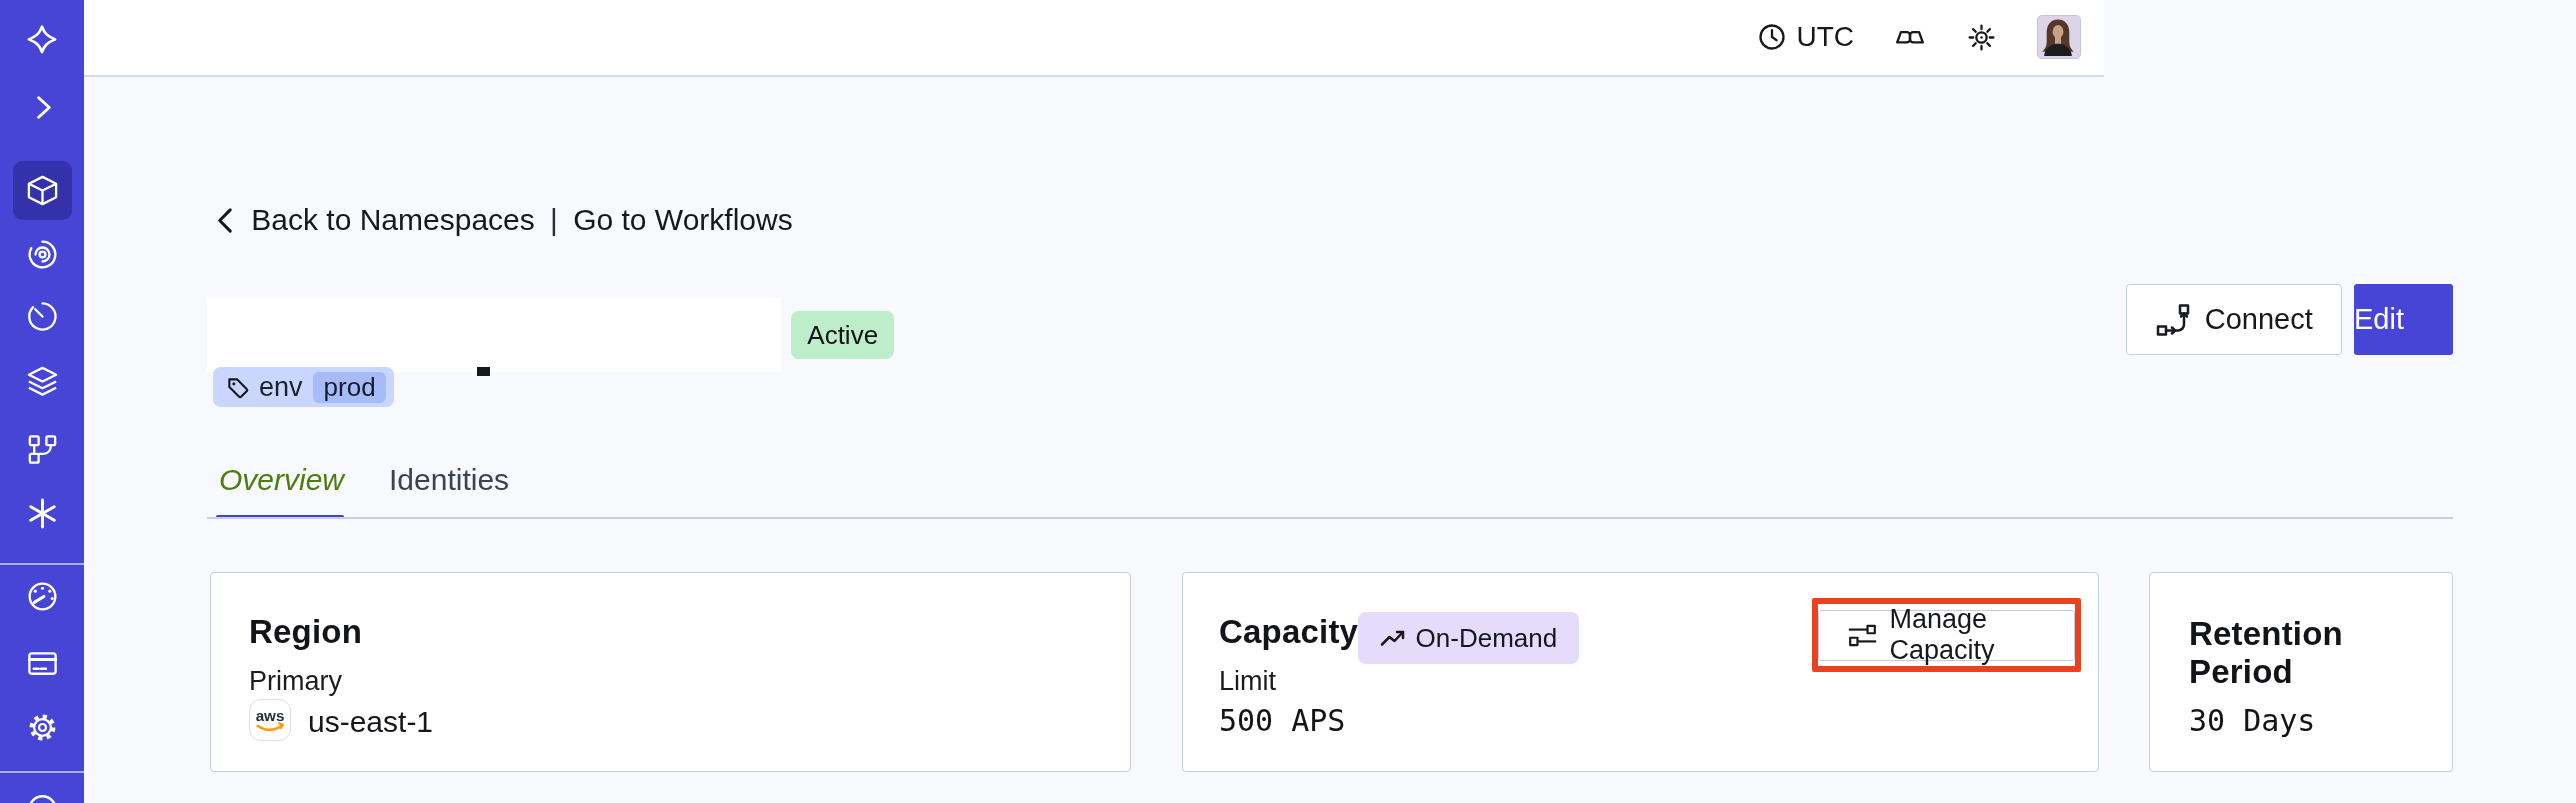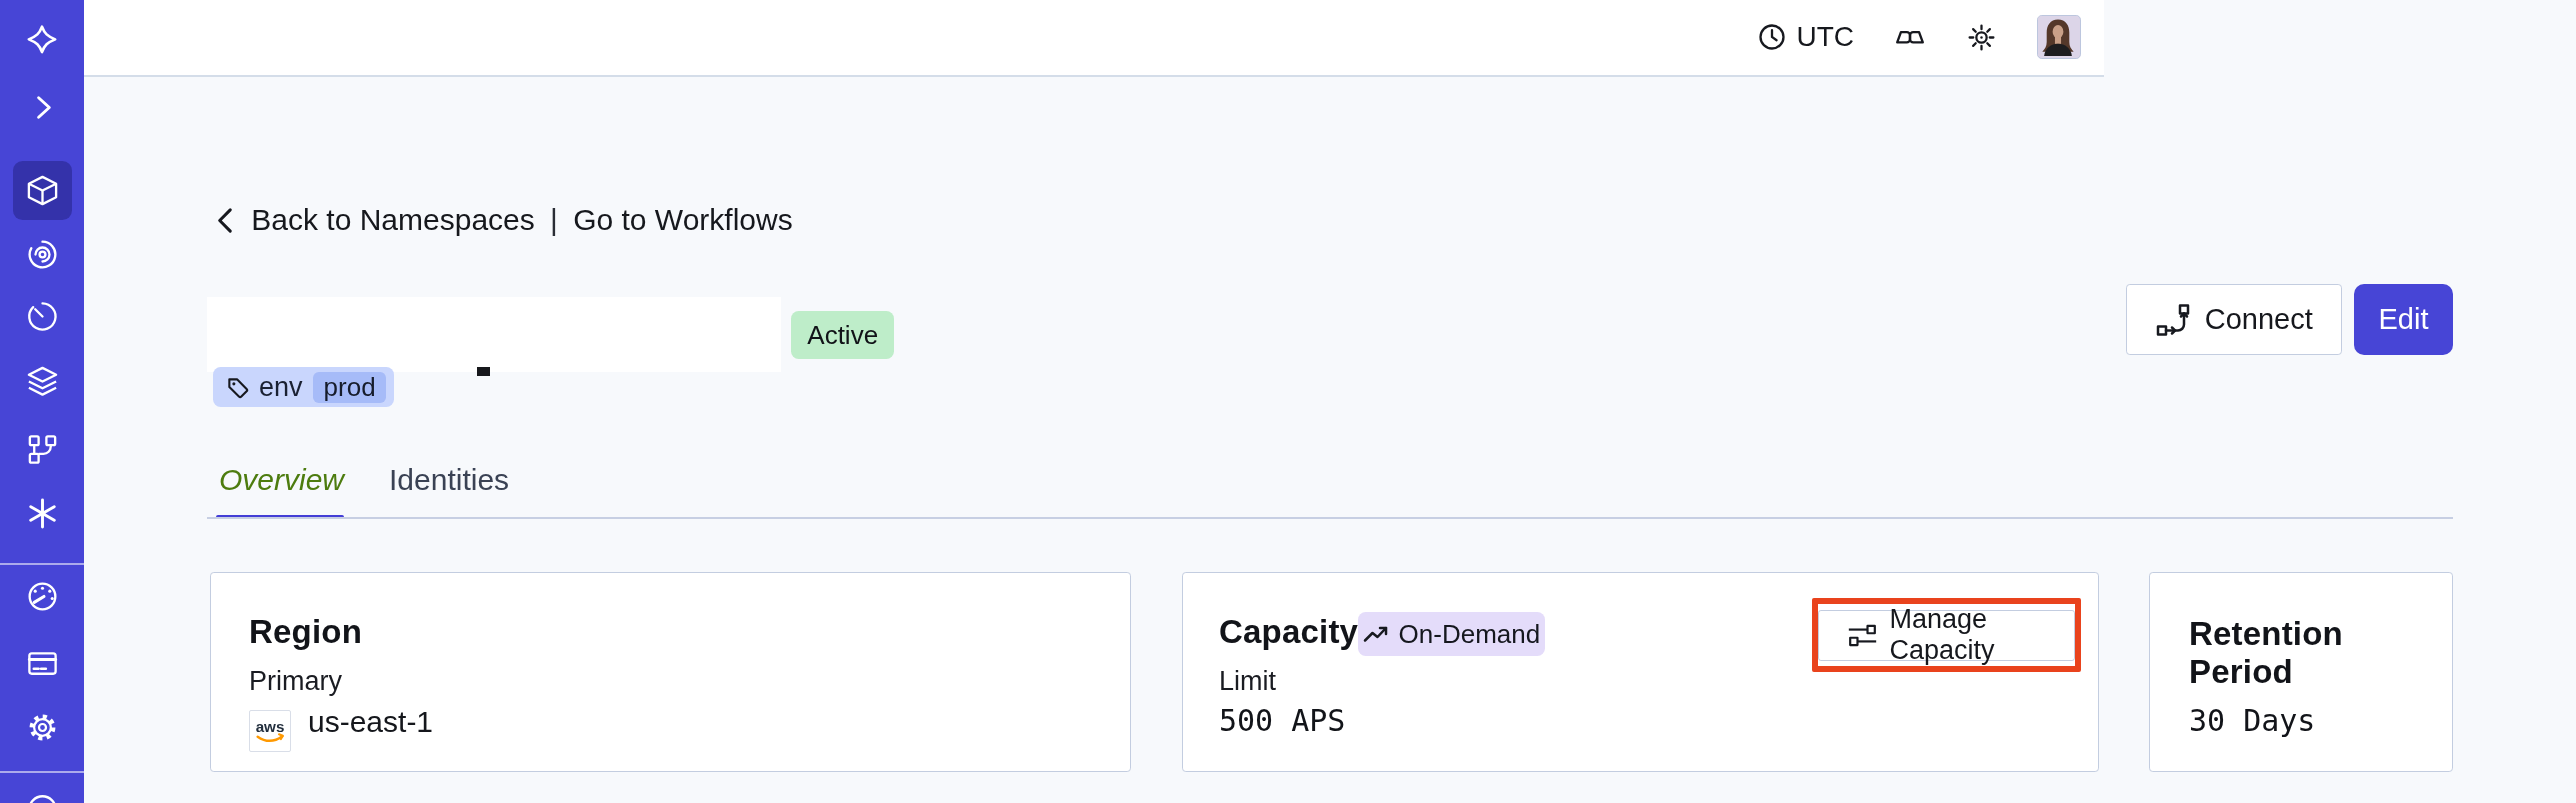--- a/index.html
+++ b/index.html
@@ -30,43 +30,43 @@
   .breadcrumb{position:absolute;left:213px;top:203px;display:flex;align-items:center;gap:15.3px;font-size:30px;font-weight:500;color:var(--text);}
   .crumb-link{cursor:pointer;}
   .crumb-sep{font-weight:400;color:#2A2D35;}
 
   .title-redaction{position:absolute;left:207px;top:297px;width:574px;height:75px;background:#FFFFFF;}
   .title-dot{position:absolute;left:477px;top:367px;width:12.5px;height:8.6px;background:#17181C;}
   .status-badge{position:absolute;left:791px;top:311px;height:48px;display:inline-flex;align-items:center;padding:0 16.3px;background:var(--active_badge_bg);border-radius:7.7px;font-size:26px;color:#111318;}
 
   .btn{display:inline-flex;align-items:center;justify-content:center;gap:13.4px;background:#fff;border:1.9px solid var(--border);border-radius:3.8px;font-size:29px;color:var(--text);cursor:pointer;}
   .connect-btn{position:absolute;left:2126px;top:284px;width:216px;height:71px;}
-  .edit-btn{position:absolute;left:2354px;top:284px;width:99px;height:71px;background:var(--accent);border:none;border-radius:10px;color:#fff;display:inline-flex;align-items:center;justify-content:center;font-size:29px;cursor:pointer;}
+  .edit-btn{position:absolute;left:2354px;top:284px;width:99px;height:71px;background:var(--accent);border:none;border-radius:3px;color:#fff;display:inline-flex;align-items:center;justify-content:flex-start;font-size:29px;cursor:pointer;}
 
   .tag{position:absolute;left:213px;top:367px;height:40px;display:inline-flex;align-items:center;gap:10.5px;padding:0 7.7px 0 12.5px;background:var(--tag_bg);border-radius:7.7px;font-size:27px;color:#1A2133;}
   .tag-inner{display:inline-flex;align-items:center;height:31px;padding:0 10.5px;background:var(--tag_inner_bg);border-radius:5.8px;font-size:26px;color:#161C2B;}
 
   .tabs{position:absolute;left:219px;top:463px;display:flex;gap:45px;font-size:30px;}
   .tab{cursor:pointer;color:#3A4254;}
   .tab.active{color:#4d7c0f;font-weight:500;font-style:italic;}
   .tab-underline{position:absolute;left:216px;top:515px;width:128px;height:3.8px;background:#433ED6;border-radius:1.9px;}
   .tab-line{position:absolute;left:207px;top:517px;width:2246px;height:1.9px;background:var(--tabline);}
 
   .card{position:absolute;top:572px;height:200px;background:var(--card_bg);border:1.9px solid var(--border);border-radius:3.8px;}
   .card-title{position:absolute;font-size:33px;font-weight:600;color:#121419;letter-spacing:0.2px;}
   .card-label{position:absolute;font-size:27px;color:#1A1C22;}
   .mono-val{position:absolute;font-family:"DejaVu Sans Mono",monospace;font-size:30px;color:#121419;}
 
   .region-card{left:210px;width:921px;padding-left:41px;}
   .add-replica{position:absolute;left:699px;top:35px;width:187px;height:48px;font-size:27px;gap:9.6px;}
-  .aws-badge{position:absolute;left:38px;top:126px;width:42px;height:42px;background:#fff;border:1.9px solid #D9DEE8;border-radius:2px;display:flex;align-items:center;justify-content:center;margin-top:11px;}
+  .aws-badge{position:absolute;left:38px;top:126px;width:42px;height:42px;background:#fff;border:1.9px solid #D9DEE8;border-radius:12px;display:flex;align-items:center;justify-content:center;}
   .region-val{position:absolute;left:97px;top:132px;font-size:30px;color:#15171C;}
 
   .capacity-card{left:1182px;width:917px;}
-  .ondemand{position:absolute;left:175px;top:39px;height:44px;display:inline-flex;align-items:center;gap:9.6px;padding:0 5px;background:var(--ondemand_bg);border-radius:7.7px;font-size:26px;font-weight:500;color:#15171E;}
+  .ondemand{position:absolute;left:175px;top:39px;height:52px;display:inline-flex;align-items:center;gap:9.6px;padding:0 22px;background:var(--ondemand_bg);border-radius:7.7px;font-size:26px;font-weight:500;color:#15171E;}
   .red-annot{position:absolute;left:629px;top:25px;width:269px;height:74px;border:6.7px solid var(--highlight_red);border-radius:1.9px;display:flex;align-items:center;justify-content:center;}
   .manage-btn{width:282px;height:51px;font-size:27px;gap:11.5px;border-radius:2.9px;padding-left:28px;}
 
   .retention-card{left:2149px;width:304px;}
 
   svg{display:block;}
 </style>
 </head>
 <body>
 

